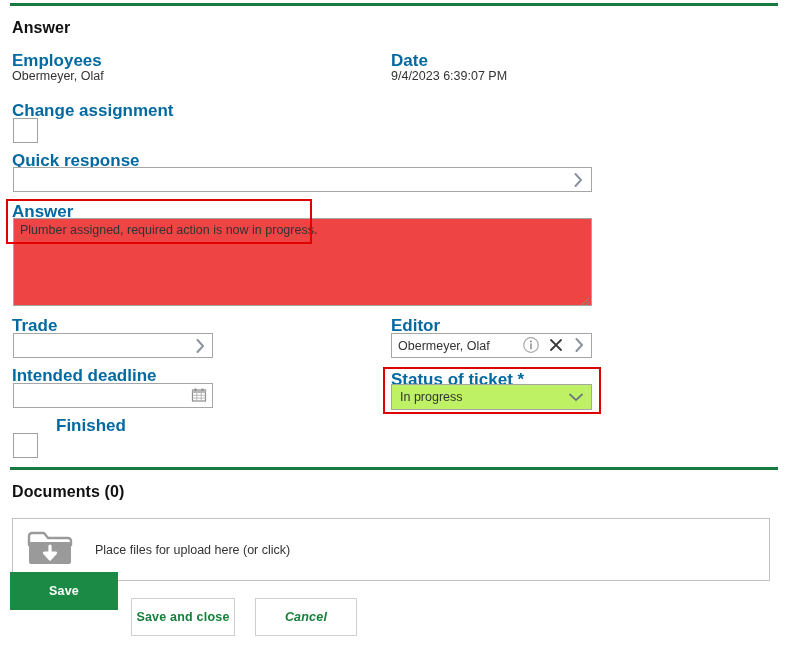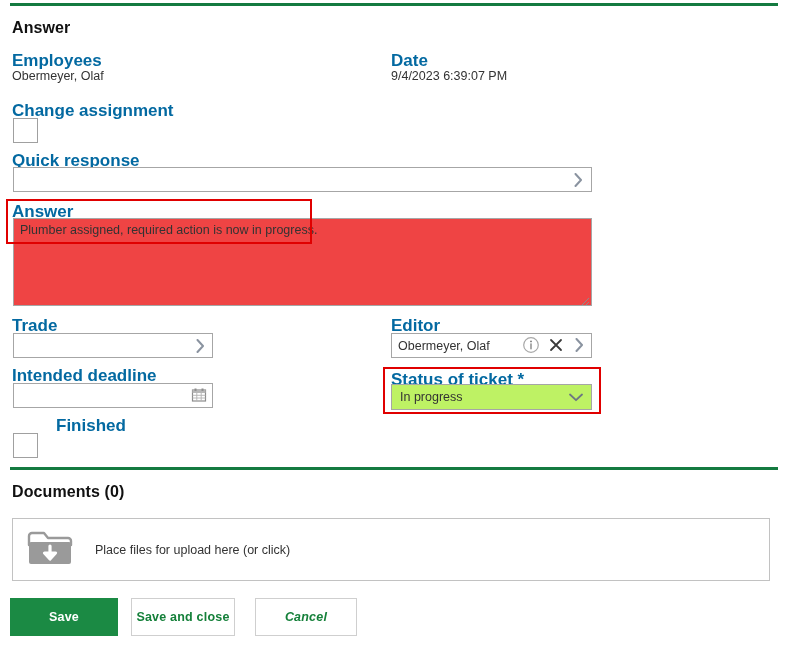--- a/index.html
+++ b/index.html
@@ -284,17 +284,17 @@
     <span class="folder-ico">
       <svg viewBox="0 0 46 40" width="46" height="40">
         <path d="M2 8 a3 3 0 0 1 3-3 h12 l4 5 h20 a3 3 0 0 1 3 3 v4 H2 Z" fill="none" stroke="#9a9a9a" stroke-width="2.4" stroke-linejoin="round"></path>
         <path d="M4 14 h38 a2 2 0 0 1 2 2 v18 a2 2 0 0 1 -2 2 h-38 a2 2 0 0 1 -2 -2 v-18 a2 2 0 0 1 2 -2 Z" fill="#9a9a9a"></path>
         <path d="M23 18 v9 M17.5 25 L23 31 L28.5 25 Z" stroke="#ffffff" stroke-width="3.2" fill="#ffffff" stroke-linejoin="round" stroke-linecap="round"></path>
       </svg>
     </span>
     <span class="dz-text">Place files for upload here (or click)</span>
   </div>
 
-  <div class="btn btn-primary" style="left:10px; top:598px; width:108px;">Save</div>
+  <div class="btn btn-primary" style="left:10px; top:572px; width:108px;">Save</div>
   <div class="btn btn-secondary" style="left:131px; top:598px; width:104px;">Save and close</div>
   <div class="btn btn-secondary" style="left:255px; top:598px; width:102px;font-style:italic;">Cancel</div>
 
 </div>
 
 </body></html>

